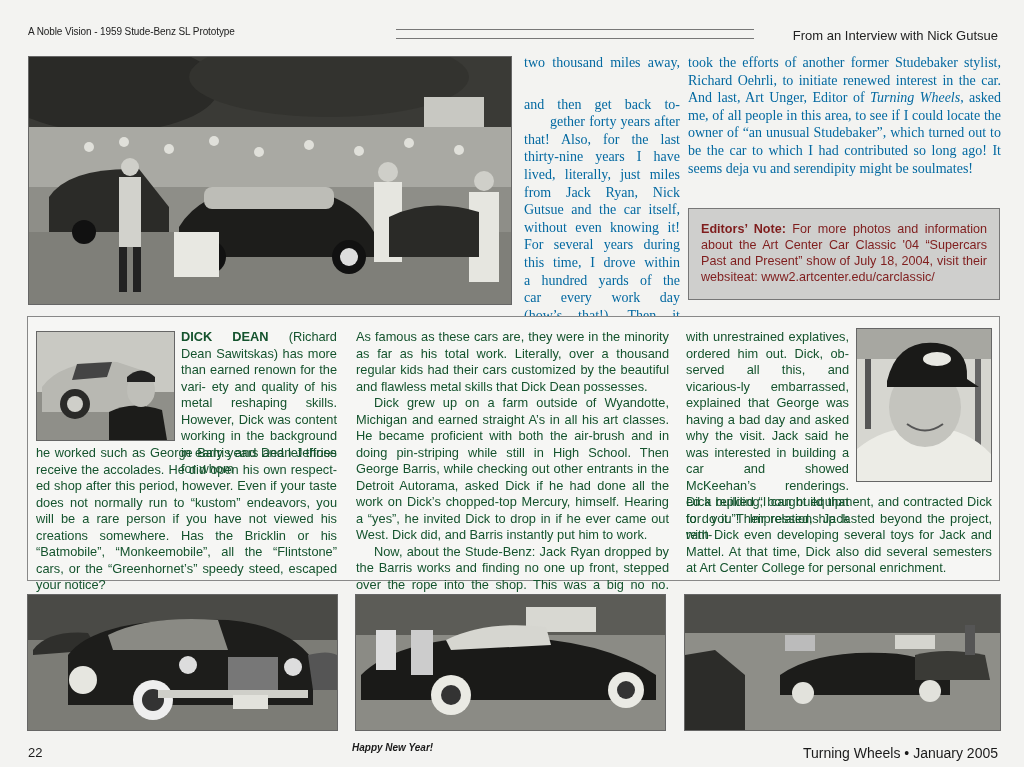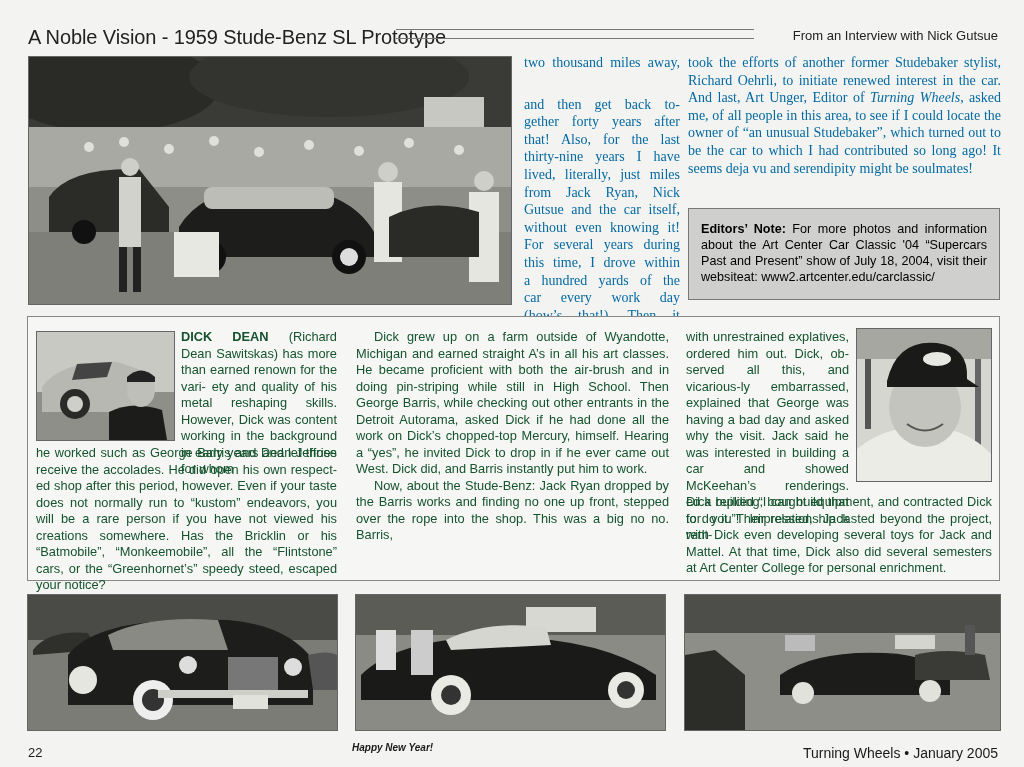--- a/index.html
+++ b/index.html
@@ -3,34 +3,34 @@
 <meta charset="utf-8">
 <style>
   html, body { margin:0; padding:0; }
   body {
     width:1024px; height:767px; overflow:hidden; position:relative;
     background:#f3f3f1; color:#1a1a1a;
     font-family:"Liberation Sans", sans-serif;
   }
   .abs { position:absolute; }
   
-  .hdr-title { left:28px; top:26px; font-size:20px; letter-spacing:-0.1px; color:#222; }
+  .hdr-title { left:28px; top:26px; font-size:10px; letter-spacing:-0.1px; color:#222; }
   .hdr-rule { left:396px; top:29px; width:358px; height:8px;
     border-top:1.5px solid #777; border-bottom:1.5px solid #777; }
   .hdr-right { right:26px; top:28px; font-size:13px; color:#222;text-align:right; }
   
   .photo { overflow:hidden; border:1px solid #666; background:#9a9a94; }
   .photo svg { display:block; width:100%; height:100%; }
   
   .serif { font-family:"Liberation Serif", serif; font-size:14px; line-height:17.6px; text-align:justify; color:#0369a1; }
   .serif i { font-style:italic; }
   
   .note { left:688px; top:208px; width:312px; height:92px; background:#cfcfcd;
     border:1px solid #777; box-sizing:border-box; padding:12px 12px 15px 12px;
-    font-size:12.6px; line-height:16px; text-align:justify; color:#000000; }
+    font-size:12.6px; line-height:16px; text-align:justify; color:#7f1d1d; }
   .note b { font-weight:bold; }
   
   .sidebar { left:27px; top:316px; width:973px; height:265px; border:1px solid #888; box-sizing:border-box; background:#f6f6f4; }
   .sans { font-family:"Liberation Sans", sans-serif; font-size:12.8px; line-height:16.5px; text-align:justify; color:#14532d; }
   .sans p { margin:0; }
   .indent { text-indent:18px; }
   
   .ft-num { left:28px; top:745px; font-size:13px; }
   .ft-mid { left:352px; top:742px; font-size:10px; font-weight:bold; font-style:italic; }
   .ft-right { right:26px; top:745px; font-size:14px;text-align:center; }
@@ -79,21 +79,21 @@
     <rect x="440" y="135" width="30" height="90" fill="#e6e6e0"></rect>
       <circle cx="455" cy="124" r="10" fill="#cfcfc9"></circle>
     <rect x="145" y="175" width="45" height="45" fill="#e8e8e2"></rect>
     <path d="M360 160 Q400 140 450 155 L450 200 L360 200 Z" fill="#2a2a27"></path>
   </svg>
 </div>
 
 <div class="abs serif" style="left:524px;top:54px;width:156px;" id="midcol">
     <div style="text-align: justify; text-align-last: justify; white-space: nowrap;">two thousand miles away,</div>
     <div style="text-align: justify; text-align-last: justify; white-space: nowrap; margin-top: 24px;">and then get back to-</div>
-    <div style="text-align: justify; text-align-last: justify; white-space: nowrap;">gether forty years after</div>
+    <div style="text-align: justify; text-align-last: justify; white-space: nowrap; margin-left: 26px;">gether forty years after</div>
     <div style="text-align: justify; text-align-last: justify; white-space: nowrap;">that! Also, for the last</div>
     <div style="text-align: justify; text-align-last: justify; white-space: nowrap;">thirty-nine years I have</div>
     <div style="text-align: justify; text-align-last: justify; white-space: nowrap;">lived, literally, just miles</div>
     <div style="text-align: justify; text-align-last: justify; white-space: nowrap;">from Jack Ryan, Nick</div>
     <div style="text-align: justify; text-align-last: justify; white-space: nowrap;">Gutsue and the car itself,</div>
     <div style="text-align: justify; text-align-last: justify; white-space: nowrap;">without even knowing it!</div>
     <div style="text-align: justify; text-align-last: justify; white-space: nowrap;">For several years during</div>
     <div style="text-align: justify; text-align-last: justify; white-space: nowrap;">this time, I drove within</div>
     <div style="text-align: justify; text-align-last: justify; white-space: nowrap;">a hundred yards of the</div>
     <div style="text-align: justify; text-align-last: justify; white-space: nowrap;">car every work day</div>
@@ -125,20 +125,21 @@
 </div>
 
 <div class="abs sans" style="left:181px;top:329px;width:156px;">
   <b>DICK DEAN</b><span> (Richard Dean Sawitskas) has more than earned renown for the vari-</span> <span>ety and quality of his metal reshaping skills.  However, Dick was content working in the background in early years and let those for whom</span>
 </div>
 <div class="abs sans" style="left:36px;top:445px;width:301px;">
   <p>he worked such as George Barris and Dean Jeffries receive the accolades.  He did open his own respect-ed shop after this period, however.  Even if your taste does not normally run to “kustom” endeavors, you will be a rare person if you have not viewed his creations somewhere.  Has the Bricklin or his “Batmobile”, “Monkeemobile”, all the “Flintstone” cars, or the “Greenhornet’s” speedy steed, escaped your notice?</p>
 </div>
 
 <div class="abs sans" style="left:356px;top:329px;width:313px;">
+  <p>As famous as these cars are, they were in the minority as far as his total work.  Literally, over a thousand regular kids had their cars customized by the beautiful and flawless metal skills that Dick Dean possesses.</p>
   <p class="indent">Dick grew up on a farm outside of Wyandotte, Michigan and earned straight A’s in all his art classes. He became proficient with both the air-brush and in doing pin-striping while still in High School.  Then George Barris, while checking out other entrants in the Detroit Autorama, asked Dick if he had done all the work on Dick’s chopped-top Mercury, himself.  Hearing a “yes”, he invited Dick to drop in if he ever came out West. Dick did, and Barris instantly put him to work.</p>
   <p class="indent">Now, about the Stude-Benz:  Jack Ryan dropped by the Barris works and finding no one up front, stepped over the rope into the shop. This was a big no no.  Barris,</p>
 </div>
 
 <div class="abs sans" style="left:686px;top:329px;width:163px;">
   <p>with unrestrained explatives, ordered him out.  Dick, ob-served all this, and vicarious-ly embarrassed, explained that George was having a bad day and asked why the visit. Jack said he was interested in building a car and showed McKeehan’s renderings. Dick replied “I can build that for you”!  Impressed, Jack rent-</p>
 </div>
 <div class="abs sans" style="left:686px;top:494px;width:306px;">
   <p>ed a building, bought equipment, and contracted Dick to do it.  Their relationship lasted beyond the project, with Dick even developing several toys for Jack and Mattel.  At that time, Dick also did several semesters at Art Center College for personal enrichment.</p>
 </div>

